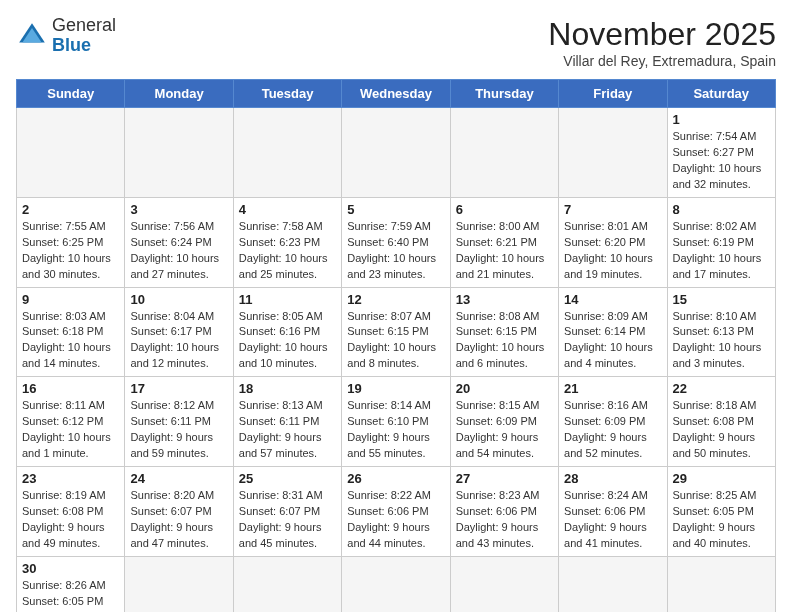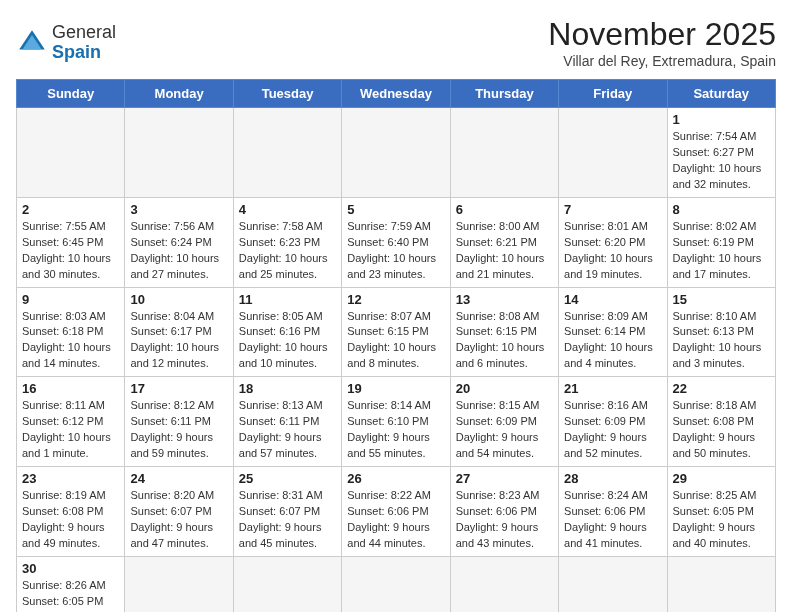--- a/index.html
+++ b/index.html
@@ -6,21 +6,21 @@
     body {
       font-family: Arial, sans-serif;
       background: #fff;
       width: 792px;
       min-height: 612px;
       padding: 16px;
     }
     .header-area {
       display: flex;
       justify-content: space-between;
-      align-items: center;
+      align-items: flex-start;
       margin-bottom: 10px;
     }
     .logo {
       display: flex;
       align-items: center;
       gap: 4px;
     }
     .logo-text {
       font-size: 18px;
       line-height: 1.1;
@@ -90,21 +90,21 @@
 <body>
 
 <div class="header-area">
   <div class="logo">
     <svg class="logo-icon" viewBox="0 0 40 40">
       <polygon points="20,4 36,28 4,28" fill="#1a6faf"></polygon>
       <polygon points="20,10 32,28 8,28" fill="#5aaae0"></polygon>
     </svg>
     <div class="logo-text">
       <span class="logo-general">General</span><br>
-      <span class="logo-blue">Spain</span>
+      <span class="logo-blue">Blue</span>
     </div>
   </div>
   <div class="title-area">
     <div class="calendar-title">November 2025</div>
     <div class="calendar-subtitle">Villar del Rey, Extremadura, Spain</div>
   </div>
 </div>
 
 <table class="calendar">
   <thead>
@@ -130,21 +130,21 @@
           <div class="day-number">1</div>
           <div class="day-info">Sunrise: 7:54 AM
 Sunset: 6:27 PM
 Daylight: 10 hours and 32 minutes.</div>
         </td>
       </tr>
       <tr>
         <td>
           <div class="day-number">2</div>
           <div class="day-info">Sunrise: 7:55 AM
-Sunset: 6:45 PM
+Sunset: 6:25 PM
 Daylight: 10 hours and 30 minutes.</div>
         </td>
         <td>
           <div class="day-number">3</div>
           <div class="day-info">Sunrise: 7:56 AM
 Sunset: 6:24 PM
 Daylight: 10 hours and 27 minutes.</div>
         </td>
         <td>
           <div class="day-number">4</div>

